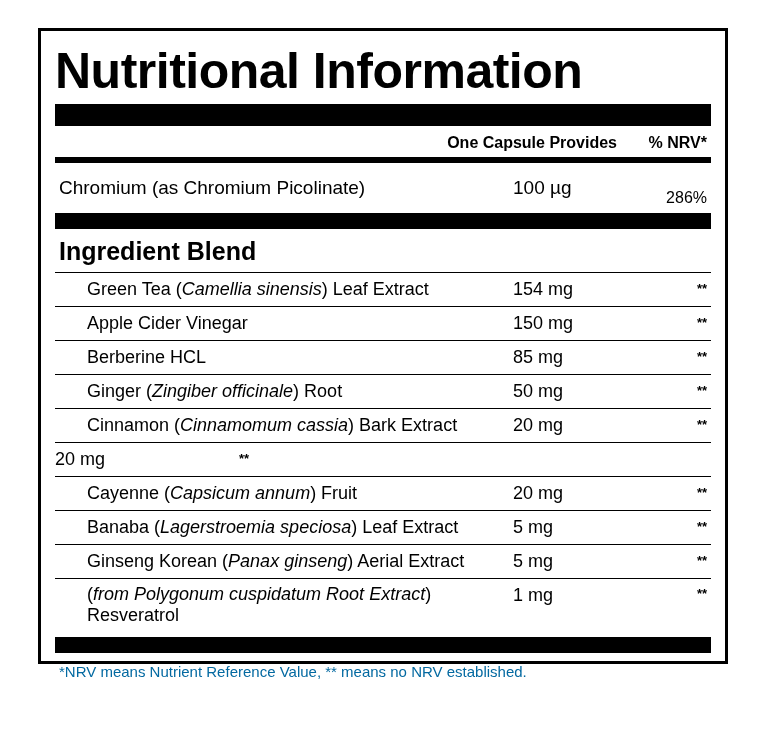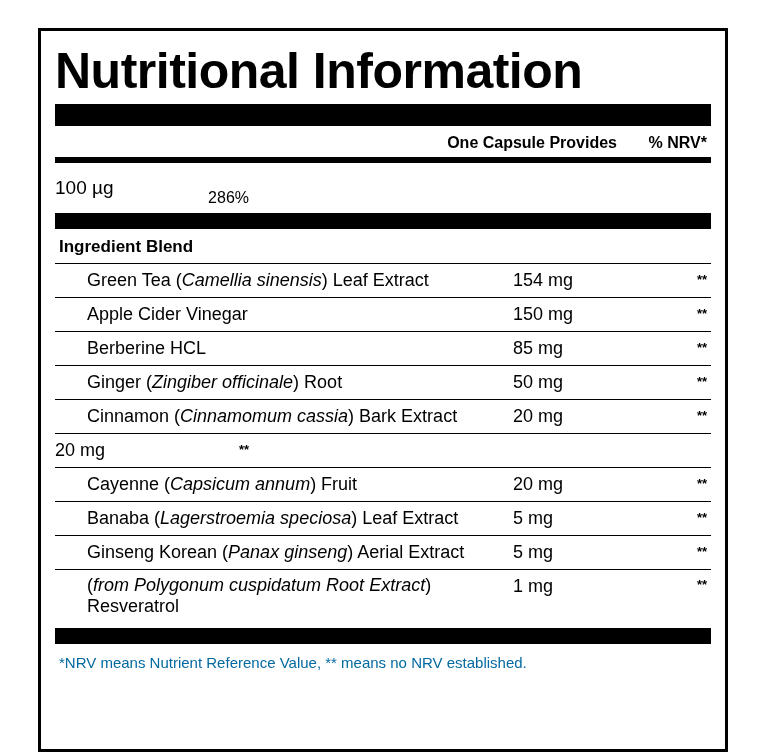--- a/index.html
+++ b/index.html
@@ -11,21 +11,21 @@
   body {
     width: 766px;
     height: 752px;
     overflow: hidden;
   }
   .panel {
     position: absolute;
     left: 38px;
     top: 28px;
     width: 690px;
-    height: 724px;
+    height: 636px;
     border: 3px solid #000000;
     background: #ffffff;
     box-sizing: border-box;
   }
   .inner {
     position: absolute;
     left: 14px;
     top: 10px;
     right: 14px;
     bottom: 10px;
@@ -96,21 +96,21 @@
   .row .nrv {
     width: 84px;
     text-align: right;
     padding-right: 4px;
     white-space: nowrap;
   }
   .row.main .name { padding-left: 4px; }
   .row.main .amount { width: 104px; }
   .row.main .nrv { font-size: 16px; margin-top: 20px; }
   .blend-title {
-    font-size: 17px;
+    font-size: 25px;
     font-weight: bold;
     padding: 8px 0 6px 4px;
   }
   .row.sub {
     font-size: 18px;
   }
   .row.sub .name {
     padding-left: 32px;
   }
   .row.sub .nrv {
@@ -144,20 +144,21 @@
     <div class="bar-thick"></div>
 
     <div class="hdr-row">
       <div class="col-amt">One Capsule Provides</div>
       <div class="col-nrv">% NRV*</div>
     </div>
 
     <div class="rule-thick"></div>
 
     <div class="row main">
+      <div class="name">Chromium (as Chromium Picolinate)</div>
       <div class="amount">100 µg</div>
       <div class="nrv">286%</div>
     </div>
 
     <div class="bar-med"></div>
 
     <div class="blend-title">Ingredient Blend</div>
 
     <div class="rule-thin"></div>
     <div class="row sub">

